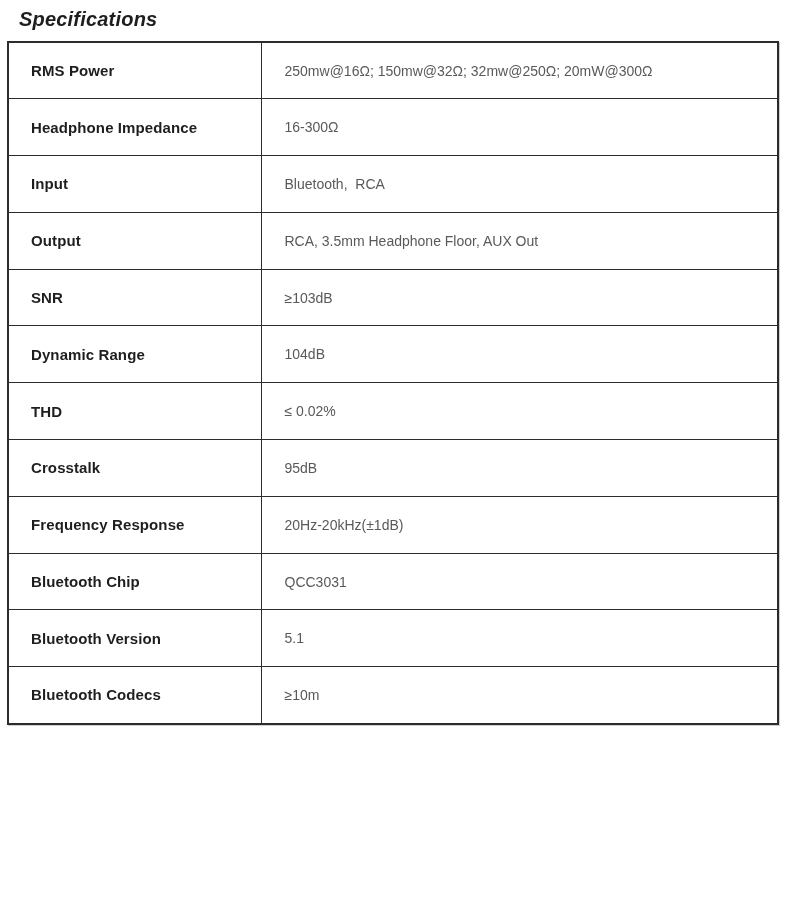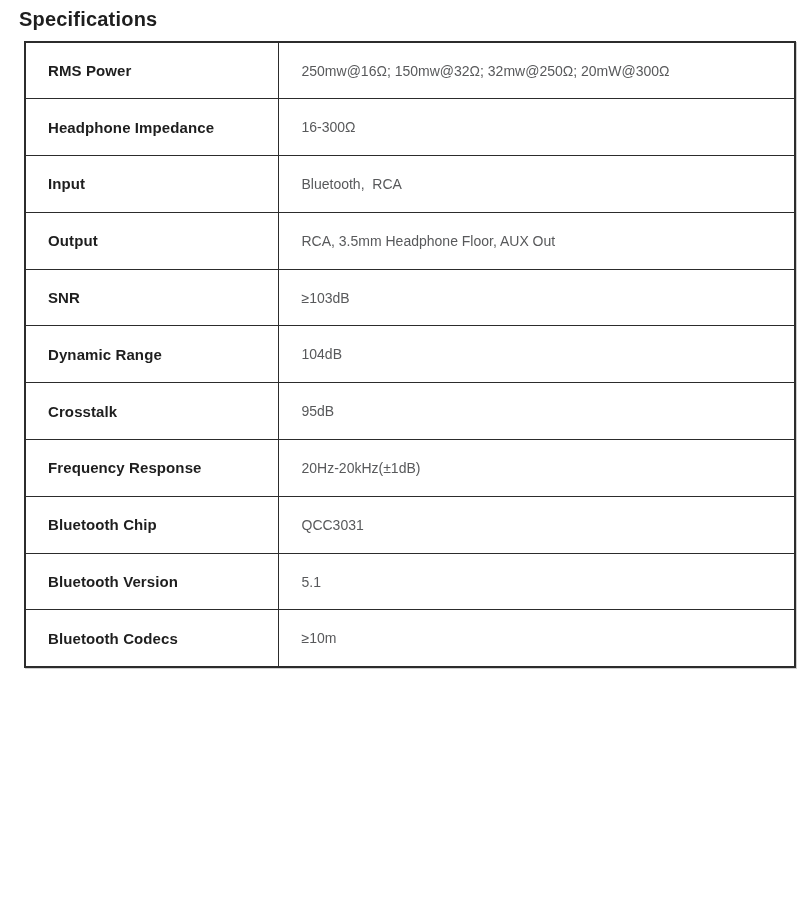--- a/index.html
+++ b/index.html
@@ -22,23 +22,24 @@
     height: 908px;
     overflow: hidden;
   }
   h1.page-title {
     margin: 6px 0 9px 19px;
     font-size: 20px;
     line-height: 26px;
     font-weight: 700;
     color: var(--label-color);
     letter-spacing: 0.2px;
+    font-style: italic;
   }
   table.spec-table {
-    margin-left: 24px;
+    margin-left: 7px;
     width: 770px;
     border-collapse: collapse;
     table-layout: fixed;
     border: 2px solid var(--border-color);
     box-shadow: 1px 1px 0 #cfcfcf;
   }
   col.col-label { width: 253px; }
   col.col-value { width: 517px; }
   .spec-table tr { height: 56.8px; }
   .spec-table th,
@@ -92,20 +93,24 @@
       </tr>
       <tr>
         <th class="label">SNR</th>
         <td class="value">≥103dB</td>
       </tr>
       <tr>
         <th class="label">Dynamic Range</th>
         <td class="value">104dB</td>
       </tr>
       <tr>
+        <th class="label">THD</th>
+        <td class="value">≤ 0.02%</td>
+      </tr>
+      <tr>
         <th class="label">Crosstalk</th>
         <td class="value">95dB</td>
       </tr>
       <tr>
         <th class="label">Frequency Response</th>
         <td class="value">20Hz-20kHz(±1dB)</td>
       </tr>
       <tr>
         <th class="label">Bluetooth Chip</th>
         <td class="value">QCC3031</td>

